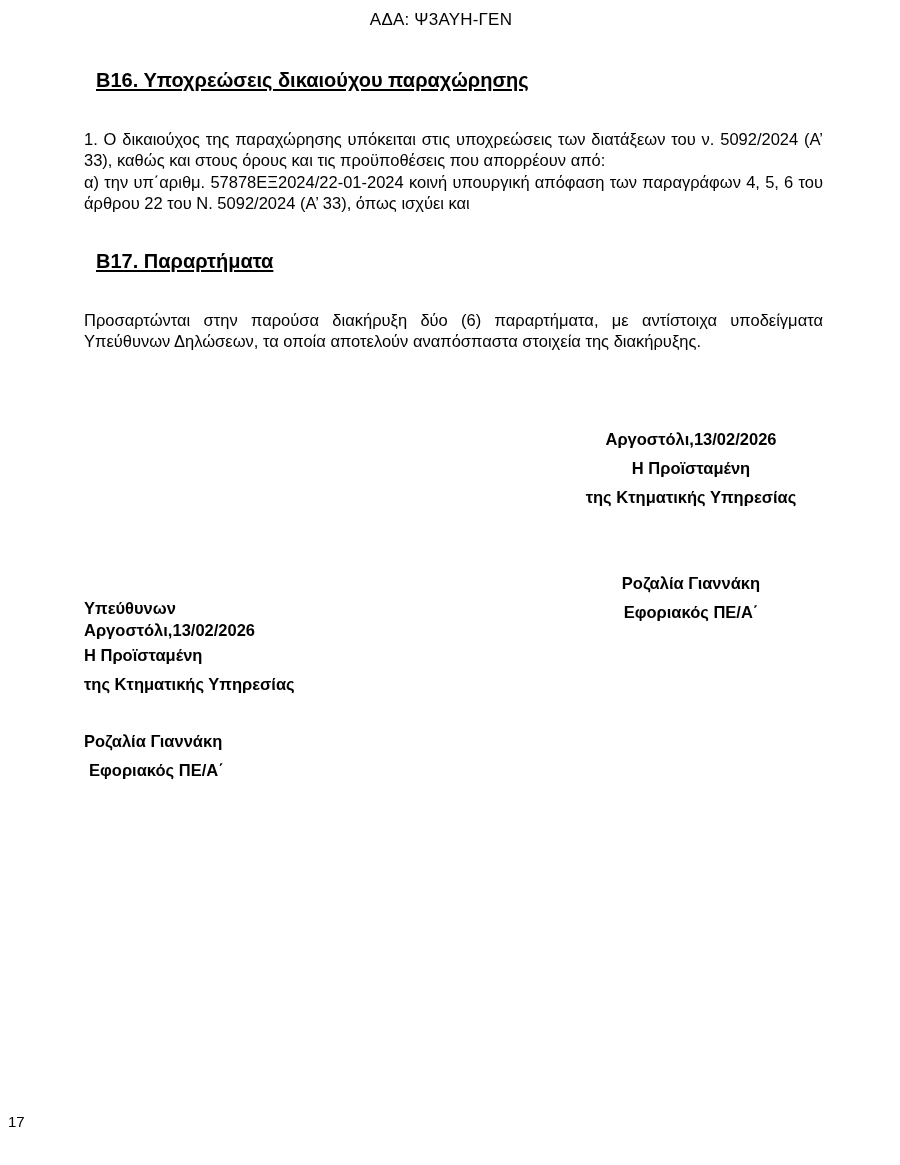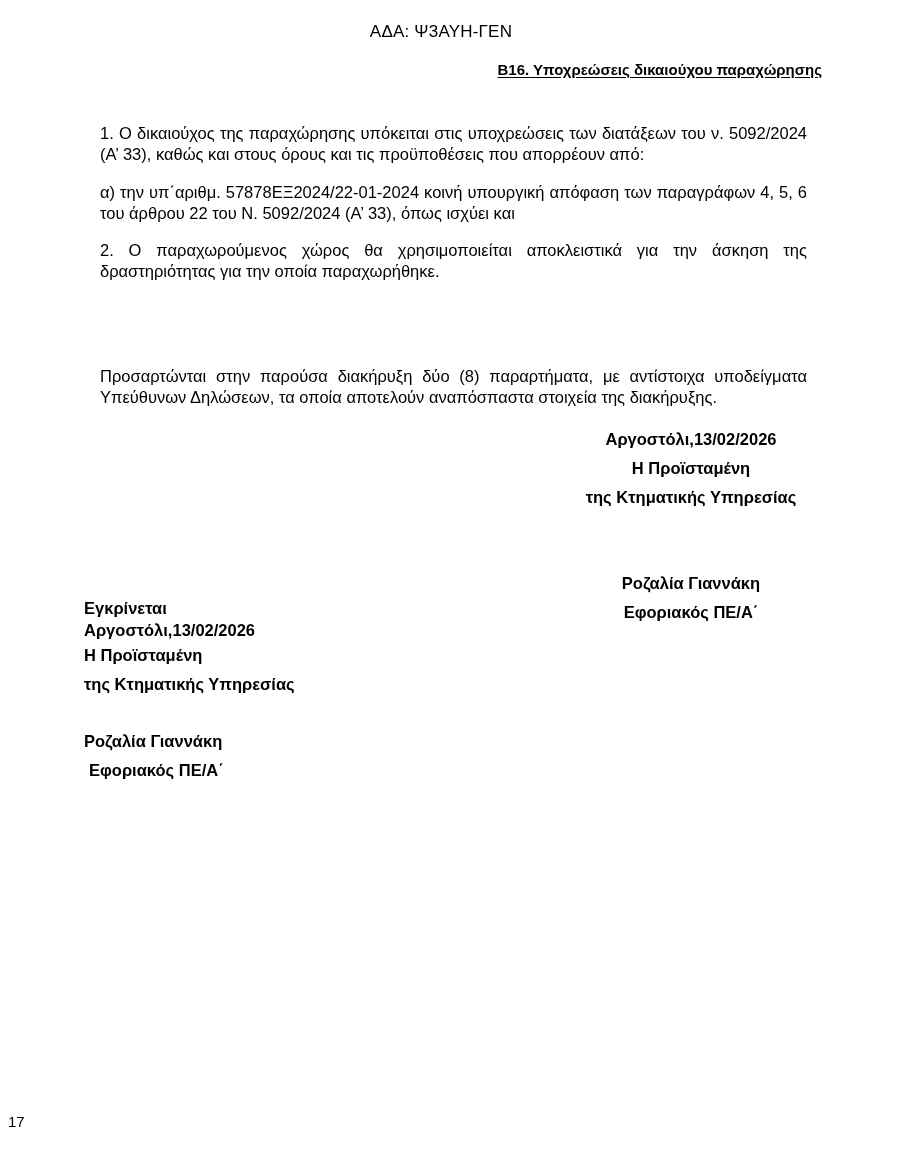--- a/index.html
+++ b/index.html
@@ -16,56 +16,55 @@
     background: #ffffff;
     color: #000000;
     font-family: "Liberation Sans", sans-serif;
     overflow: hidden;
   }
 
   
   .doc-header {
     position: absolute;
     left: 0;
-    top: 21px;
+    top: 9px;
     width: 772px;
     text-align: center;
     font-size: 17px;
     line-height: 21px;
     letter-spacing: 0.2px;
   }
   .doc-header .ada-value {
     padding-left: 110px;
   }
 
   
   .content {
     position: absolute;
     left: 84px;
     top: 58px;
     width: 739px;
   }
 
   .section-heading {
-    font-size: 15px;
+    font-size: 20px;
     font-weight: bold;
     line-height: 21px;
-    margin: 1px;
+    margin: 12px;
     padding: 0;
-    text-align: right;
   }
   .section-heading span.underlined {
     text-decoration: underline;
     text-underline-offset: 2px;
   }
 
   .body-par {
     font-size: 16.5px;
     line-height: 21.3px;
-    margin: 16px;
+    margin: 0;
     text-align: justify;
     text-justify: inter-word;
     hyphens: none;
   }
 
   .gap-after-heading { height: 26px; }
   .gap-par { height: 25px; }
 
   
   .sig-right {
@@ -125,42 +124,42 @@
     <span class="ada-value">ΑΔΑ: Ψ3ΑΥΗ-ΓΕΝ</span>
   </div>
 
   <div class="content">
 
     <div>
       <div class="section-heading"><span class="underlined">Β16. Υποχρεώσεις δικαιούχου παραχώρησης</span></div>
       <div class="gap-after-heading"></div>
       <p class="body-par">1. Ο δικαιούχος της παραχώρησης υπόκειται στις υποχρεώσεις των διατάξεων του ν. 5092/2024 (Α’ 33), καθώς και στους όρους και τις προϋποθέσεις που απορρέουν από:</p>
       <p class="body-par">α) την υπ΄αριθμ. 57878ΕΞ2024/22-01-2024 κοινή υπουργική απόφαση των παραγράφων 4, 5, 6  του άρθρου 22 του Ν. 5092/2024 (Α’ 33), όπως ισχύει και</p>
-      <p class="body-par">2. Ο παραχωρούμενος χώρος θα χρησιμοποιείται αποκλειστικά για την άσκηση της δραστηριότητας για την οποία παραχωρήθηκε.</p>
     </div>
 
     <div class="gap-par"></div>
 
     <div>
+      <div class="section-heading"><span class="underlined">Β17. Παραρτήματα</span></div>
       <div class="gap-after-heading"></div>
-      <p class="body-par">Προσαρτώνται στην παρούσα διακήρυξη δύο (8) παραρτήματα, με αντίστοιχα υποδείγματα Υπεύθυνων Δηλώσεων, τα οποία αποτελούν αναπόσπαστα στοιχεία της διακήρυξης.</p>
+      <p class="body-par">Προσαρτώνται στην παρούσα διακήρυξη δύο (6) παραρτήματα, με αντίστοιχα υποδείγματα Υπεύθυνων Δηλώσεων, τα οποία αποτελούν αναπόσπαστα στοιχεία της διακήρυξης.</p>
     </div>
 
   </div>
 
   <div class="sig-right">
     <div>Αργοστόλι,13/02/2026</div>
     <div>Η Προϊσταμένη</div>
     <div>της Κτηματικής Υπηρεσίας</div>
     <div class="sig-name-block">Ροζαλία Γιαννάκη</div>
     <div>Εφοριακός ΠΕ/Α΄</div>
   </div>
 
   <div class="sig-left">
-    <div class="tight-line">Εγκρίνεται</div>
+    <div class="tight-line">Υπεύθυνων</div>
     <div class="tight-line">Αργοστόλι,13/02/2026</div>
     <div class="loose-line">Η Προϊσταμένη</div>
     <div class="loose-line">της Κτηματικής Υπηρεσίας</div>
     <div class="sig-name-block">Ροζαλία Γιαννάκη</div>
     <div class="loose-line indented"> Εφοριακός ΠΕ/Α΄</div>
   </div>
 
   <div class="page-number">17</div>
 
 </div>

